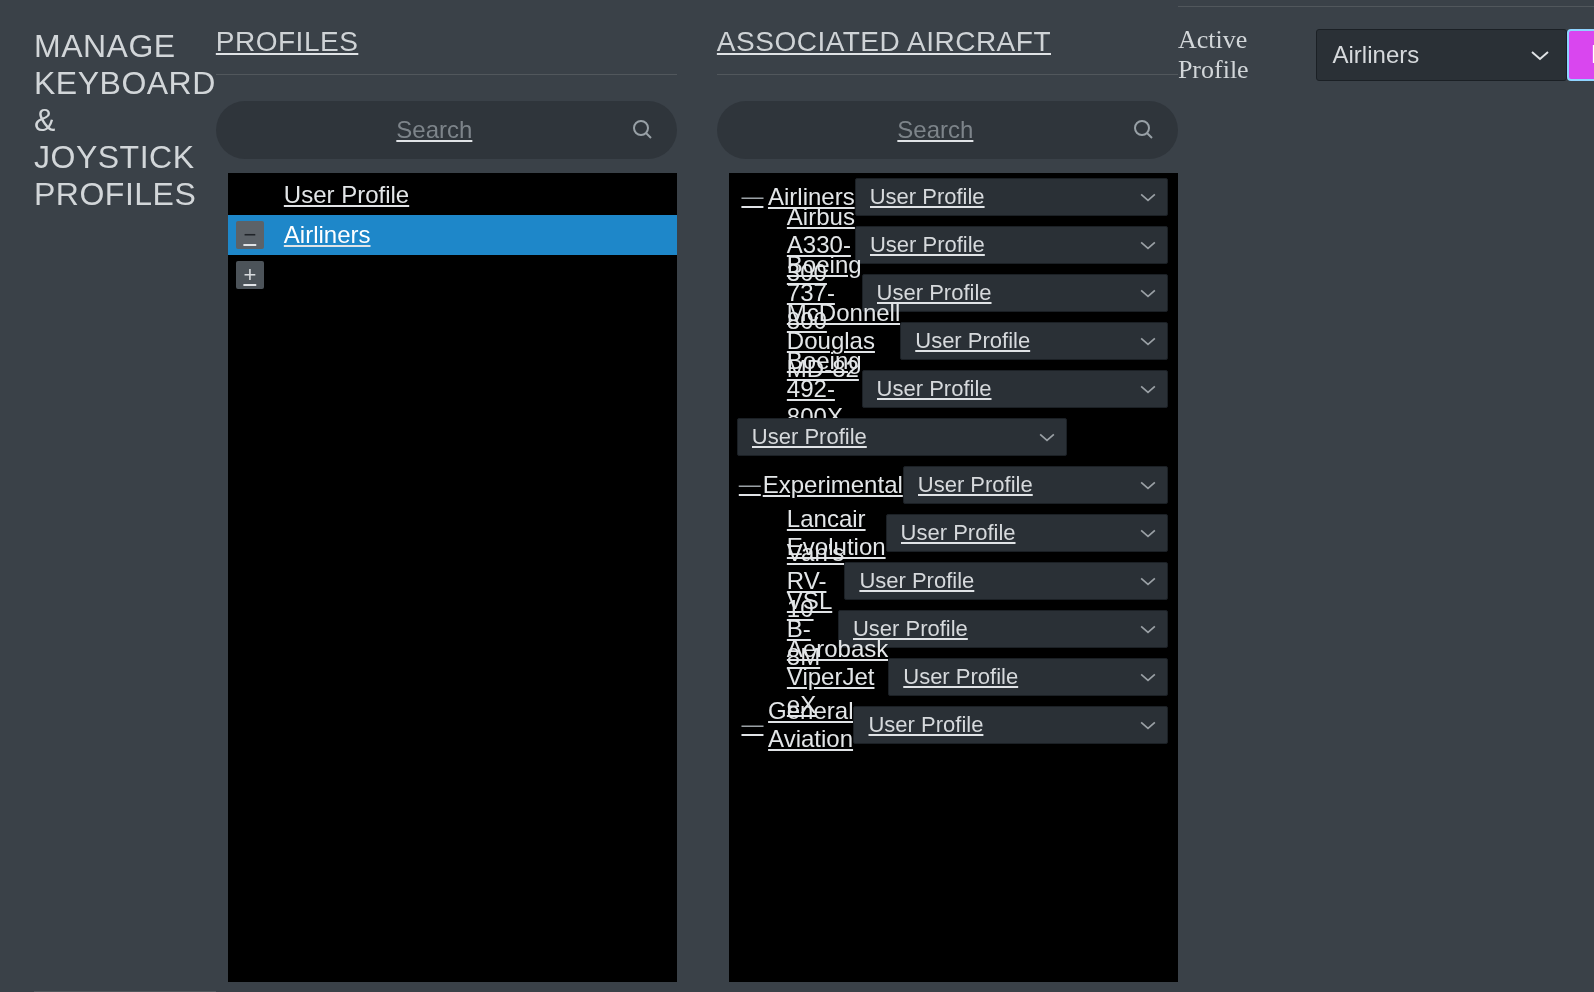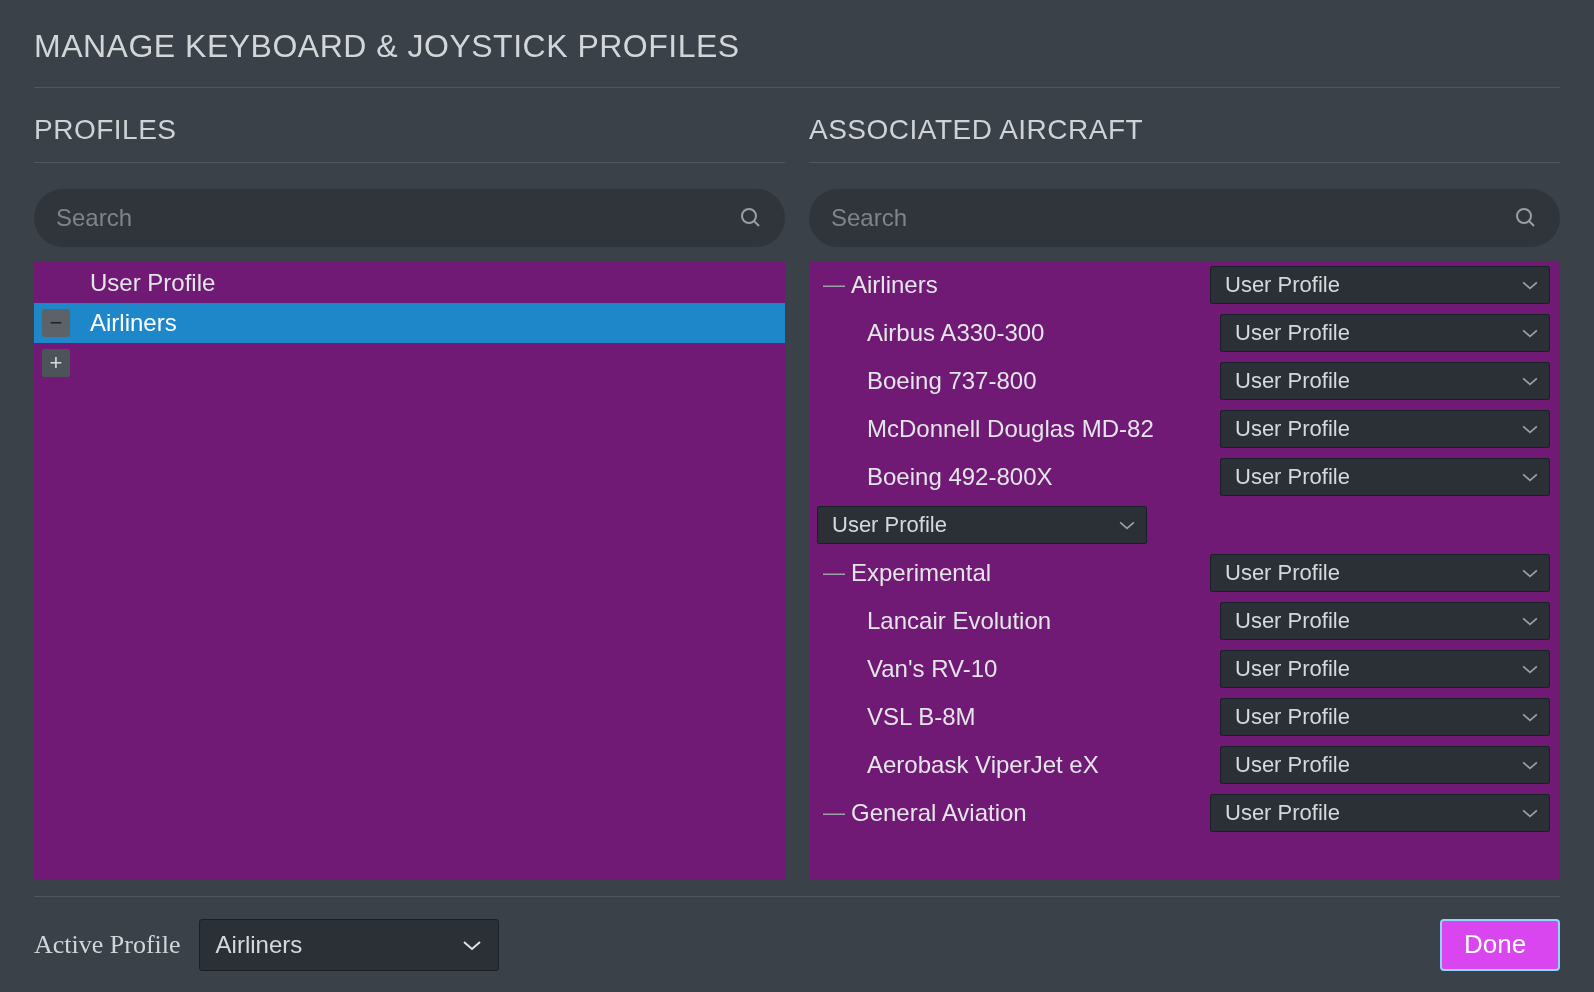--- a/index.html
+++ b/index.html
@@ -8,40 +8,41 @@
     height: 992px;
     background: #3a4148;
     font-family: "Helvetica Neue", Arial, sans-serif;
     color: #e0e3e6;
     overflow: hidden;
   }
   .window {
     width: 100%;
     height: 100%;
     display: flex;
-    flex-direction: column;
+    flex-direction: row;
     padding: 0 34px;
   }
   .title-bar {
     padding: 28px 0 22px 0;
     border-bottom: 1px solid #51575c;
   }
   .title-bar h1 {
     font-size: 32px;
     font-weight: 500;
     letter-spacing: 0.5px;
     color: #d2d6d9;
   }
   .main {
     display: flex;
-    gap: 24px;
+    gap: 40px;
     flex: 1;
     min-height: 0;
     padding-top: 26px;
     padding-bottom: 10px;
+    text-decoration: underline;
   }
   .col {
     flex: 1;
     display: flex;
     flex-direction: column;
     min-width: 0;
   }
   .col-header {
     font-size: 28px;
     font-weight: 500;
@@ -63,32 +64,34 @@
     align-items: center;
     padding: 0 22px;
   }
   .search-input {
     flex: 1;
     background: transparent;
     border: none;
     outline: none;
     color: #b6bbbf;
     font-size: 24px;
+    text-align: center;
   }
   .search-input::placeholder { color: #7d848a; }
   .search-icon {
     width: 24px; height: 24px;
     color: #98a0a6;
   }
   .list-area {
     flex: 1;
     min-height: 0;
     overflow: hidden;
-    background: #701a75;
+    background: #000000;
     position: relative;
+    margin-left: 12px;
   }
   .profiles-list {
     padding-top: 2px;
   }
   .profile-row {
     display: flex;
     align-items: center;
     height: 40px;
     font-size: 24px;
     color: #e3e6e8;

